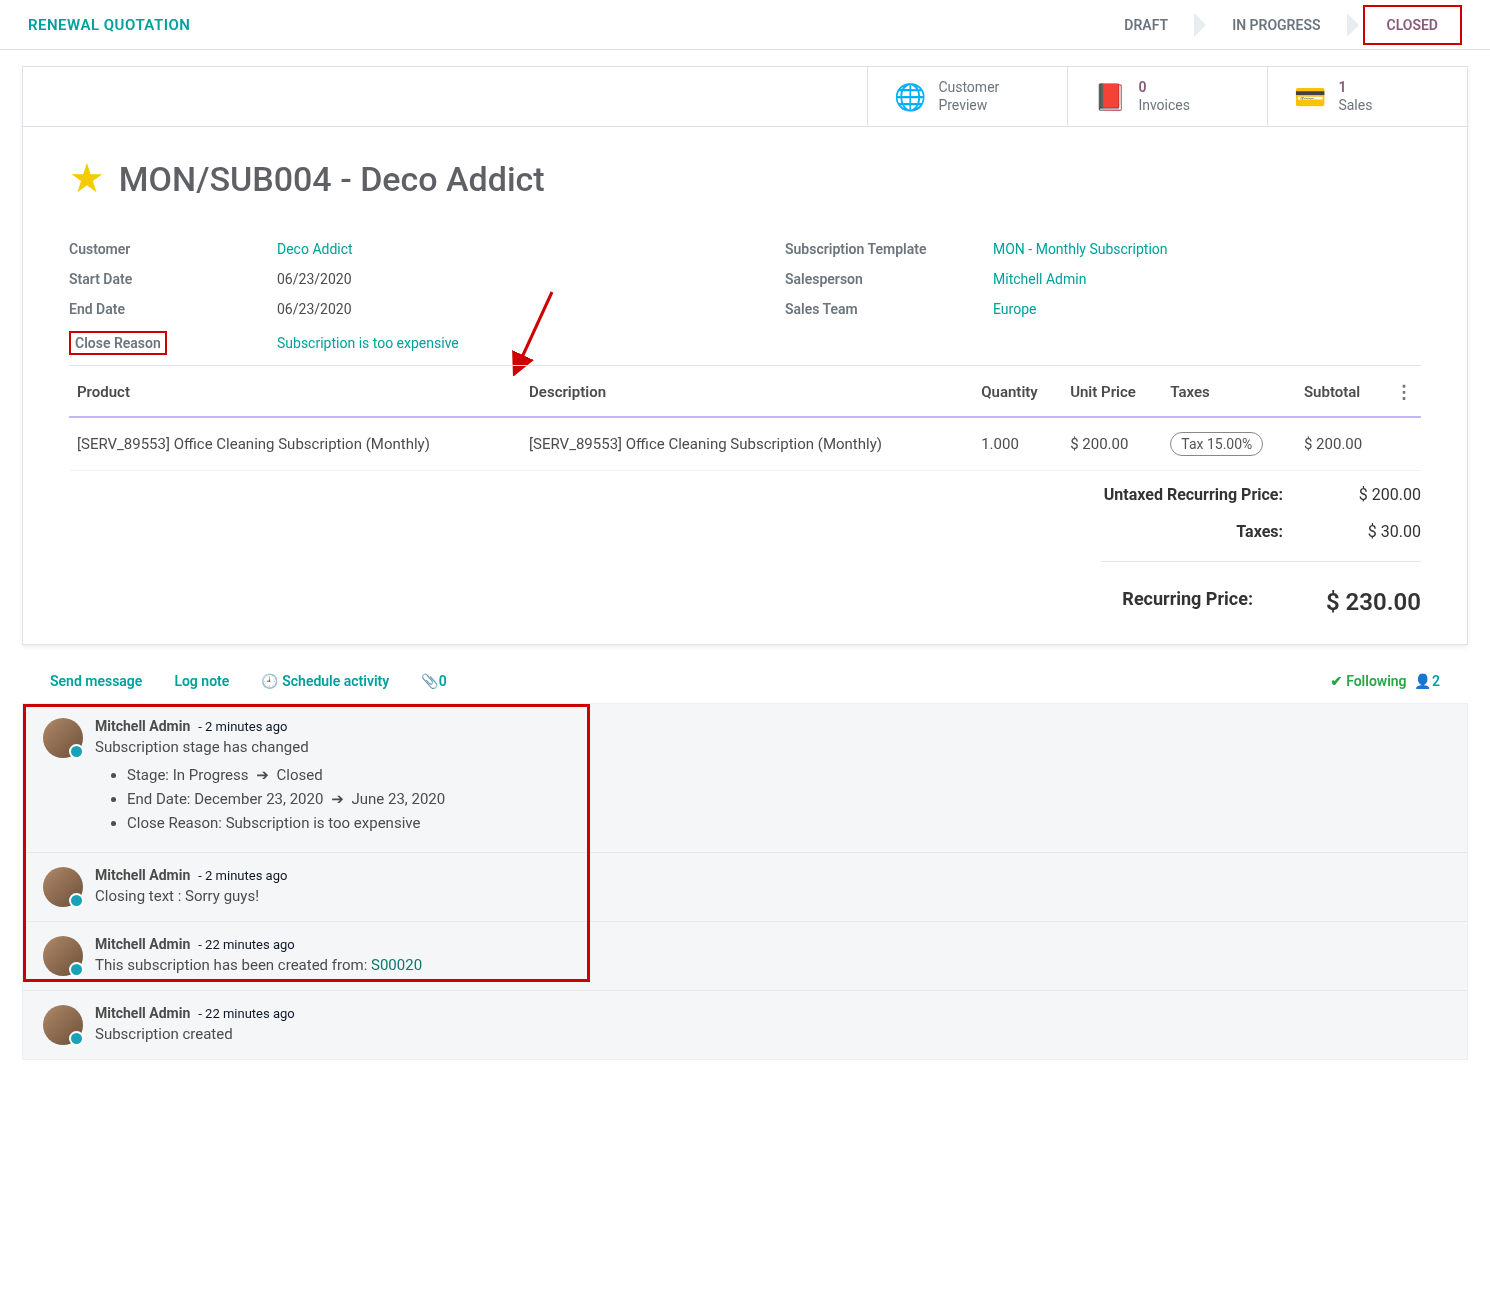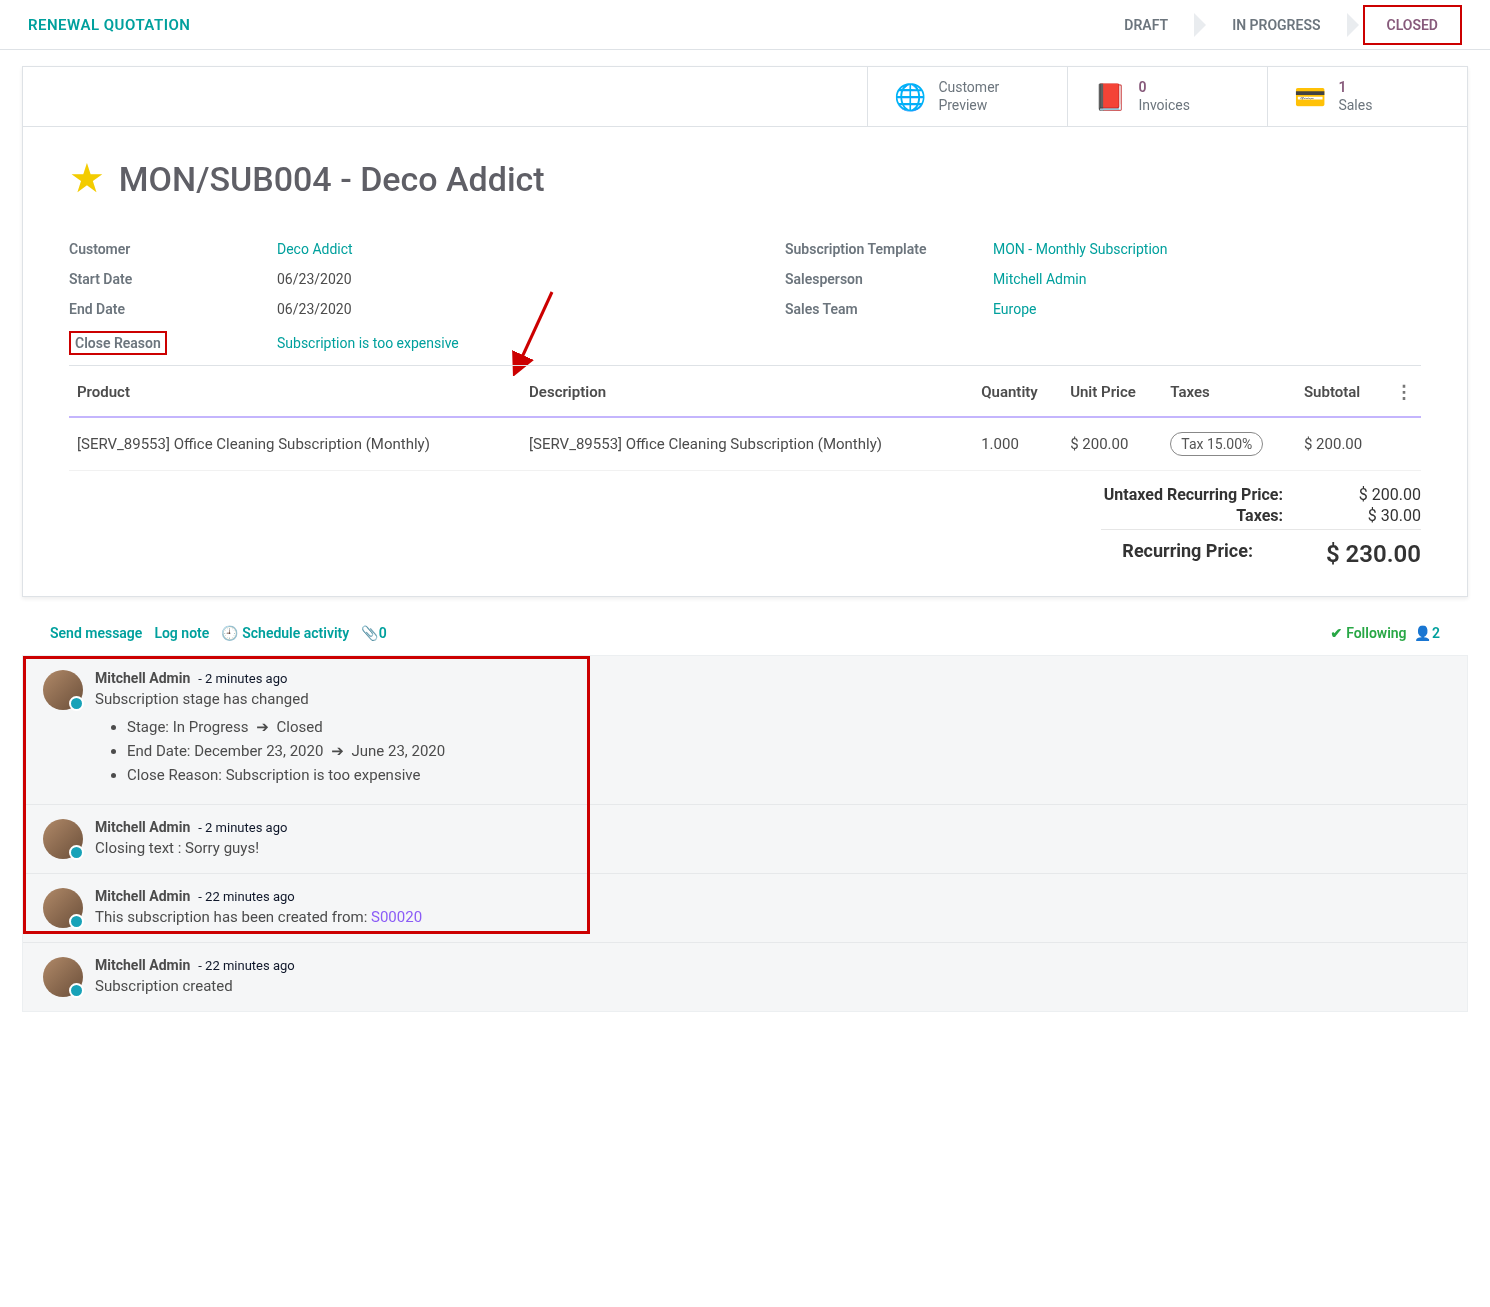--- a/index.html
+++ b/index.html
@@ -78,52 +78,52 @@
   .tabline { border-bottom:1px solid #dee2e6; margin:0 46px; position:relative; top:-1px; z-index:1; }
 
   
   table.lines { width:calc(100% - 92px); margin:0 46px; border-collapse:collapse; }
   table.lines th, table.lines td { text-align:left; padding:14px 8px; font-size:15px; color:#4c4c4c; }
   table.lines th { color:#4c4c4c; font-weight:600; border-bottom:2px solid #c4b5fd; }
   table.lines td { border-bottom:1px solid #f1f1f1; }
   .r { text-align:right; }
   .tax-chip { display:inline-block; border:1px solid #888; border-radius:14px; padding:3px 10px; font-size:14px; color:#555; }
 
-  .totals { display:flex; flex-direction:column; align-items:flex-end; padding:14px 46px 28px; gap:2px; }
+  .totals { display:flex; flex-direction:column; align-items:flex-end; padding:14px 46px 28px; gap:18px; }
   .total-row { display:flex; gap:28px; font-size:16px; }
   .total-label { font-weight:700; color:#333; }
   .total-val { width:110px; text-align:right; color:#333; }
   .grand .total-label { font-size:18px; }
   .grand .total-val { font-size:24px; font-weight:600; width:140px; }
   .hsep { border-top:1px solid #e6e6e6; width:320px; margin:2px 0 8px; }
 
   
   .chatter { padding: 14px 22px; }
   .chatter-head { display:flex; justify-content:space-between; align-items:center; padding:14px 28px; }
-  .chatter-actions { display:flex; gap:12px; align-items:center;justify-content:flex-end; }
+  .chatter-actions { display:flex; gap:32px; align-items:center;justify-content:flex-end; }
   .chatter-actions .act { color:#00a09d; font-weight:600; }
   .attach { color:#00a09d; font-weight:600; }
   .follow-area { display:flex; align-items:center; gap:8px; color:#28a745; font-weight:600; }
   .follow-area .chk::before { content:"✔"; margin-right:4px; }
   .fcount { color:#00a09d; }
 
   .msgs { border:1px solid #eceff1; background:#f5f6f7; }
   .msg { display:flex; gap:12px; padding:14px 20px; border-top:1px solid #e6e8ea; }
   .msg:first-child { border-top:none; }
   .avatar { width:40px; height:40px; border-radius:50%; background: linear-gradient(135deg,#b08968,#6b4f3a); position:relative; flex:none; }
   .avatar::after { content:""; position:absolute; right:-1px; bottom:-1px; width:11px; height:11px; background:#17a2b8; border:2px solid #fff; border-radius:50%; }
   .msg-body { flex:1; }
   .msg-head { display:flex; gap:8px; align-items:baseline; }
   .author { font-weight:700; color:#4c4c4c; }
   .ts { color:#0f172a; font-size:13px; }
   .msg-text { color:#4c4c4c; margin-top:4px; font-size:15px; }
   .msg ul { margin:10px 0 0 32px; }
   .msg ul li { margin:6px 0; font-size:15px; }
   .arrow-ico { display:inline-block; margin:0 4px; }
-  .msg .linkin { color:#8b5cf6;text-align:center; }
+  .msg .linkin { color:#0f766e;text-align:center; }
 
   .hl-box { border:3px solid #c00; position:absolute; pointer-events:none; }
 
   
   .anno-arrow {
     position:absolute; width:56px; height:90px; pointer-events:none;
   }
   .anno-arrow svg { width:100%; height:100%; }
 
   .kebab { color:#777; font-size:18px; }

